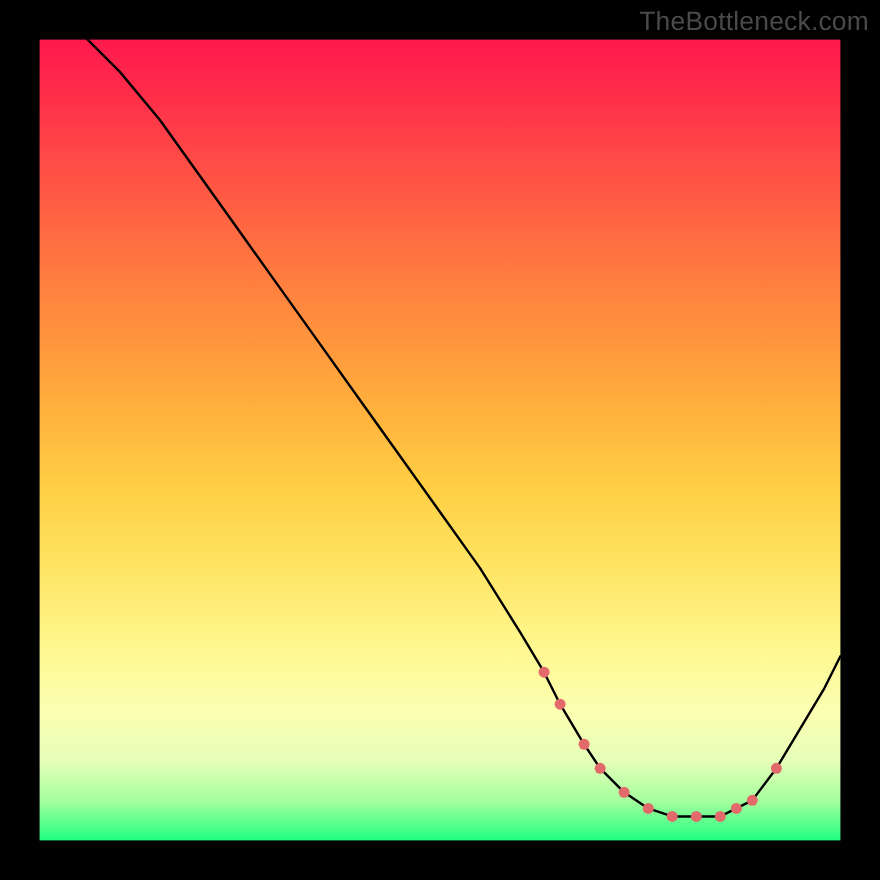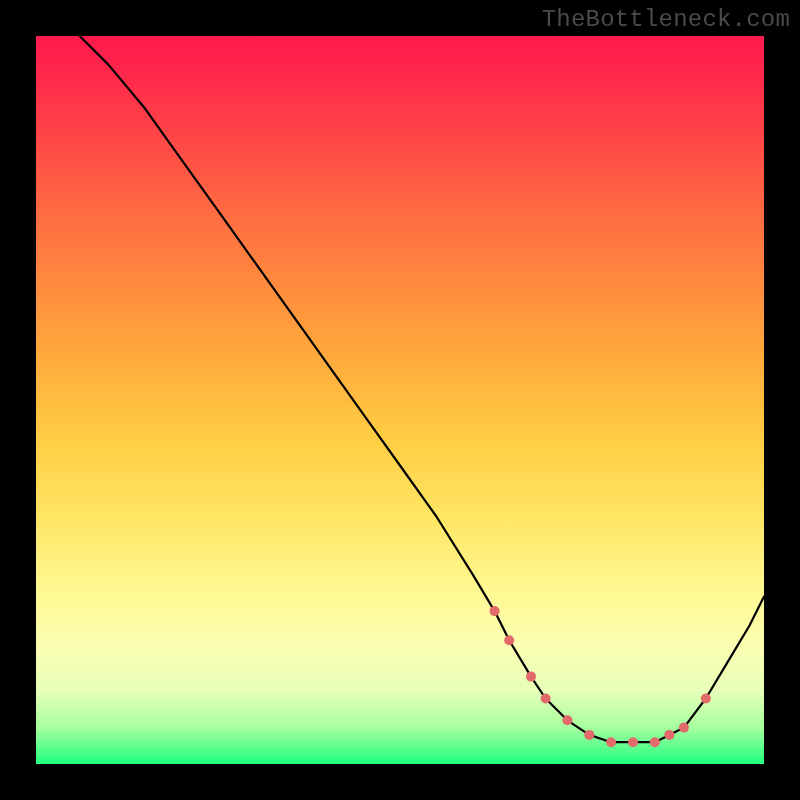--- a/index.html
+++ b/index.html
@@ -43,21 +43,20 @@
   }
   .watermark {
     position: absolute;
     top: 6px;
     right: 10px;
     color: #4a4a4a;
     font-size: 24px;
     font-weight: 500;
     letter-spacing: 0.2px;
     user-select: none;
-    font-family: Liberation Mono, monospace;
   }
   svg.curve {
     position: absolute;
     left: 0;
     top: 0;
     width: 728px;
     height: 728px;
     overflow: visible;
   }
 </style>

